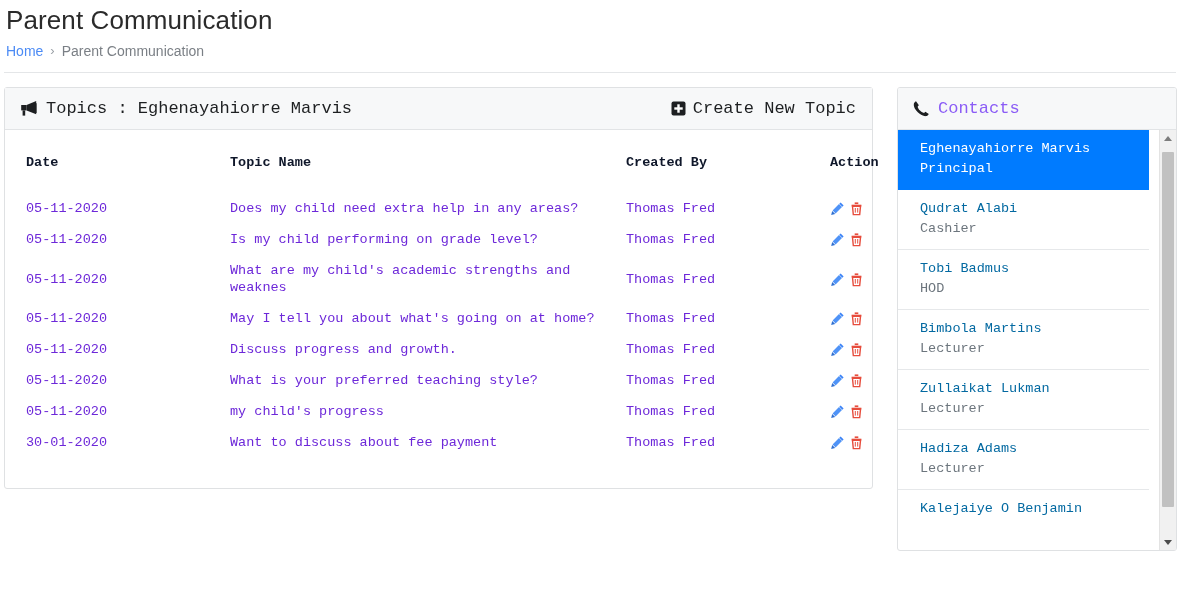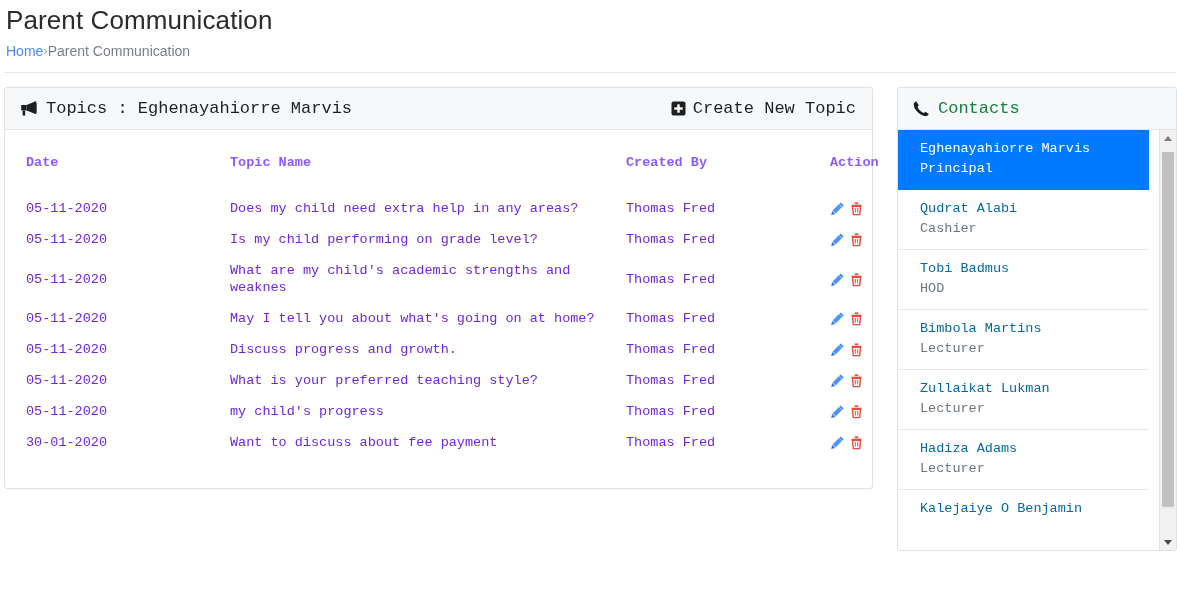--- a/index.html
+++ b/index.html
@@ -29,20 +29,21 @@
     font-weight: normal;
     color: #2b2b2b;
     margin: 0;
     padding: 4px 0 0 2px;
     line-height: 32px;
     letter-spacing: 0.1px;
   }
   .breadcrumb {
     display: flex;
     align-items: center;
+    gap: 7px;
     padding: 6px 0 0 2px;
     font-size: 14px;
     line-height: 18px;
   }
   .breadcrumb a {
     color: #4c8bf5;
     text-decoration: none;
   }
   .breadcrumb .sep {
     color: #9aa0a6;
@@ -113,21 +114,21 @@
   
   table.topics {
     width: 100%;
     border-collapse: collapse;
     table-layout: fixed;
   }
   table.topics th {
     text-align: left;
     font-size: 13.5px;
     font-weight: bold;
-    color: #8b5cf6;
+    color: #0f172a;
     padding: 24px 8px 22px 0;
     vertical-align: top;
     line-height: 17px;
   }
   table.topics td {
     font-size: 13.5px;
     color: #6d28d9;
     padding: 7px 8px 7px 0;
     line-height: 17px;
     vertical-align: middle;
@@ -165,21 +166,21 @@
   .contacts-head {
     display: flex;
     align-items: center;
     gap: 9px;
     background: #f7f8f9;
     border-bottom: 1px solid #e2e4e6;
     padding: 9px 14px 10px 14px;
     box-sizing: border-box;
     height: 42px;
     font-size: 17px;
-    color: #15803d;
+    color: #8b5cf6;
   }
   .contacts-body {
     position: relative;
     height: 421px;
     box-sizing: border-box;
     overflow: hidden;
   }
   .contacts-list {
     width: 100%;
     box-sizing: border-box;

